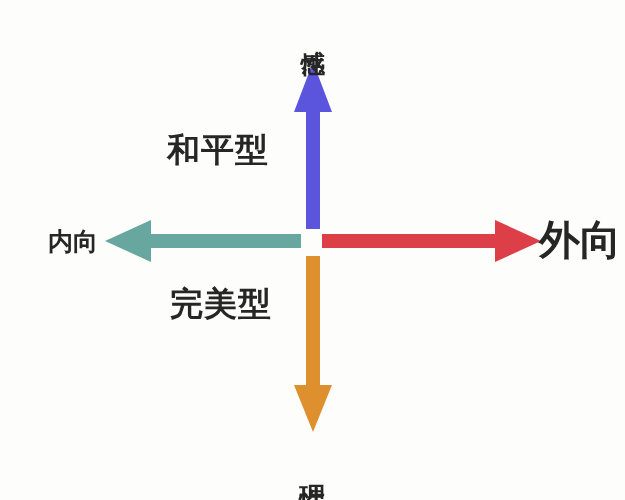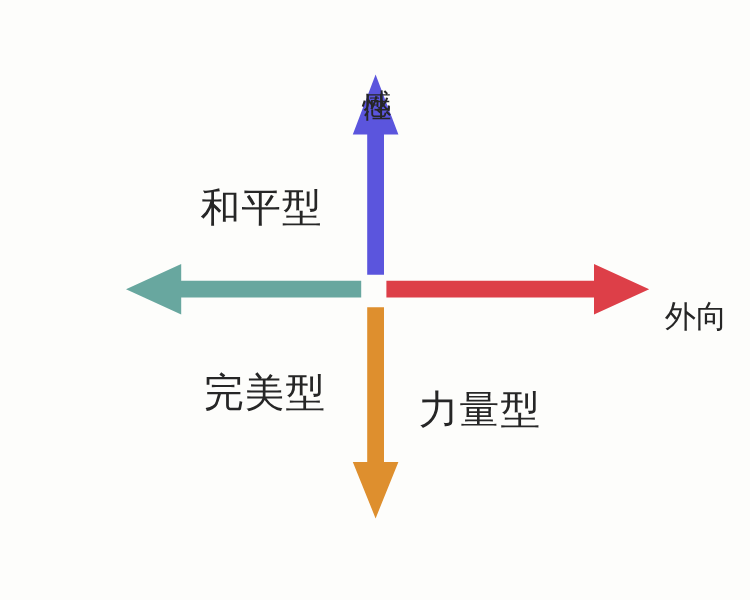--- a/index.html
+++ b/index.html
@@ -15,35 +15,34 @@
     overflow: hidden;
   }
   .arrows-svg {
     position: absolute;
     left: 0;
     top: 0;
   }
   .label {
     position: absolute;
     color: #262626;
-    font-weight: 400;
+    font-weight: 700;
     white-space: nowrap;
     transform: translate(-50%, -50%);
-    margin-top: 24px;
   }
   .v-label {
     writing-mode: vertical-rl;
     text-orientation: upright;
     letter-spacing: 3px;
     line-height: 1;
   }
   .axis-top-label    { left: 313px; top: 34px;  font-size: 24px; }
   .axis-bottom-label { left: 313px; top: 466px; font-size: 26px; }
   .axis-left-label   { left: 73px;  top: 241px; font-size: 25px; }
-  .axis-right-label  { left: 580px; top: 240px; font-size: 26px; }
+  .axis-right-label  { left: 580px; top: 240px; font-size: 41px; }
   .quad-tl { left: 218px; top: 150px; font-size: 33px; letter-spacing: 1px; }
   .quad-tr { left: 400px; top: 150px; font-size: 33px; letter-spacing: 1px; }
   .quad-bl { left: 221px; top: 304px; font-size: 33px; letter-spacing: 1px; }
   .quad-br { left: 400px; top: 318px; font-size: 33px; letter-spacing: 1px; }
 </style>
 </head>
 <body>
 
 <div class="canvas">
 
@@ -51,23 +50,23 @@
     <polygon points="313,62 332,112 320,112 320,229 306,229 306,112 294,112" fill="#5b55dd"></polygon>
     <polygon points="313,432 294,385 306,385 306,256 320,256 320,385 332,385" fill="#de8f2e"></polygon>
     <polygon points="105,241 151,220 151,234 301,234 301,248 151,248 151,262" fill="#68a79f"></polygon>
     <polygon points="541,241 495,220 495,234 322,234 322,248 495,248 495,262" fill="#dd3f48"></polygon>
   </svg>
 
   <div class="label v-label axis-top-label">感性</div>
 
   <div class="label v-label axis-bottom-label">理性</div>
 
+  <div class="label axis-left-label">内向</div>
 
   <div class="label axis-right-label">外向</div>
 
   <div class="label quad-tl">和平型</div>
 
 
   <div class="label quad-bl">完美型</div>
 
-  <div class="label quad-br">力量型</div>
 
 </div>
 
 </body></html>

